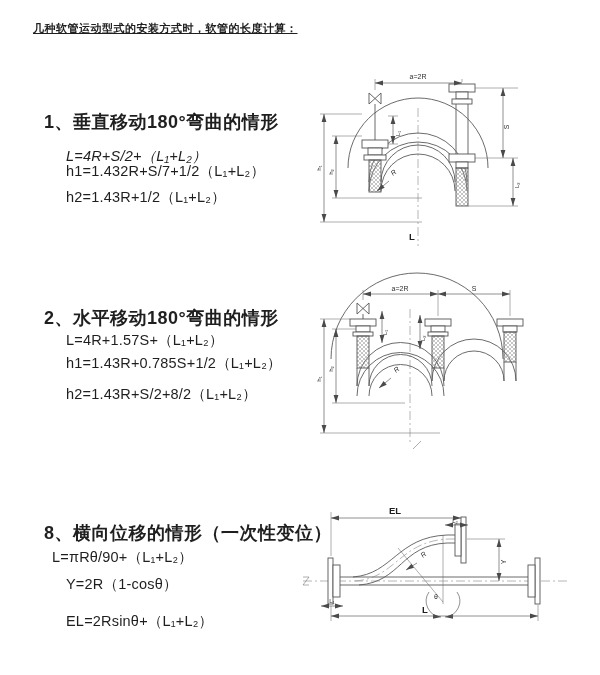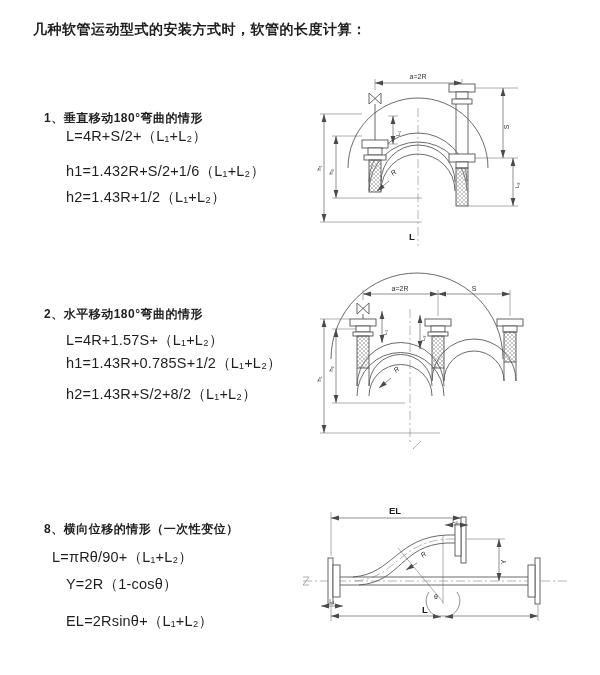--- a/index.html
+++ b/index.html
@@ -1,22 +1,22 @@
 <!DOCTYPE html>
 <html><head>
 <meta charset="utf-8">
 <style>
   html,body{margin:0;padding:0;}
   body{
     width:600px;height:675px;background:#ffffff;position:relative;overflow:hidden;
     font-family:"Liberation Sans",sans-serif;color:#1f1f1f;
   }
   .abs{position:absolute;}
-  .title{font-size:14px;font-weight:bold;letter-spacing:.5px;}
-  .heading{font-size:12px;font-weight:bold;letter-spacing:.5px;}
+  .title{font-size:11px;font-weight:bold;letter-spacing:.5px;text-decoration:underline;}
+  .heading{font-size:18px;font-weight:bold;letter-spacing:.5px;}
   .formula{font-size:14.5px;font-weight:400;letter-spacing:.2px;}
   svg{overflow:visible;}
   .ln{stroke:#5a5a5a;stroke-width:.9;fill:none;}
   .thin{stroke:#6a6a6a;stroke-width:.55;fill:none;}
   .dim{stroke:#555;stroke-width:.65;fill:none;}
   .cl{stroke:#7a7a7a;stroke-width:.55;fill:none;stroke-dasharray:9 3 2 3;}
   .part{fill:#ffffff;stroke:#555;stroke-width:.9;}
   .braid{fill:url(#hatch);stroke:#555;stroke-width:.9;}
   .dlabel{font-size:7px;fill:#2e2e2e;font-family:"Liberation Sans",sans-serif;}
   .dsmall{font-size:6px;fill:#2e2e2e;font-family:"Liberation Sans",sans-serif;}
@@ -32,22 +32,22 @@
     </marker>
     <pattern id="hatch" width="4" height="4" patternUnits="userSpaceOnUse">
       <path d="M0,4 L4,0 M-1,1 L1,-1 M3,5 L5,3 M0,0 L4,4 M-1,3 L1,5 M3,-1 L5,1" stroke="#8d8d8d" stroke-width="0.5"></path>
     </pattern>
   </defs>
 </svg>
 
 <div class="abs title" style="left:33px;top:21px;">几种软管运动型式的安装方式时，软管的长度计算：</div>
 
 <div class="abs heading" style="left:44px;top:110px;">1、垂直移动180°弯曲的情形</div>
-<div class="abs formula" style="left:66px;top:127px;">L=4R+S/2+（L₁+L₂）</div>
-<div class="abs formula" style="left:66px;top:162px;">h1=1.432R+S/2+1/6（L₁+L₂）</div>
+<div class="abs formula" style="left:66px;top:147px;font-style:italic;">L=4R+S/2+（L₁+L₂）</div>
+<div class="abs formula" style="left:66px;top:162px;">h1=1.432R+S/7+1/2（L₁+L₂）</div>
 <div class="abs formula" style="left:66px;top:188px;">h2=1.43R+1/2（L₁+L₂）</div>
 
 <div class="abs heading" style="left:44px;top:306px;">2、水平移动180°弯曲的情形</div>
 <div class="abs formula" style="left:66px;top:331px;">L=4R+1.57S+（L₁+L₂）</div>
 <div class="abs formula" style="left:66px;top:354px;">h1=1.43R+0.785S+1/2（L₁+L₂）</div>
 <div class="abs formula" style="left:66px;top:385px;">h2=1.43R+S/2+8/2（L₁+L₂）</div>
 
 <div class="abs heading" style="left:44px;top:521px;">8、横向位移的情形（一次性变位）</div>
 <div class="abs formula" style="left:52px;top:548px;">L=πRθ/90+（L₁+L₂）</div>
 <div class="abs formula" style="left:66px;top:575px;">Y=2R（1-cosθ）</div>

